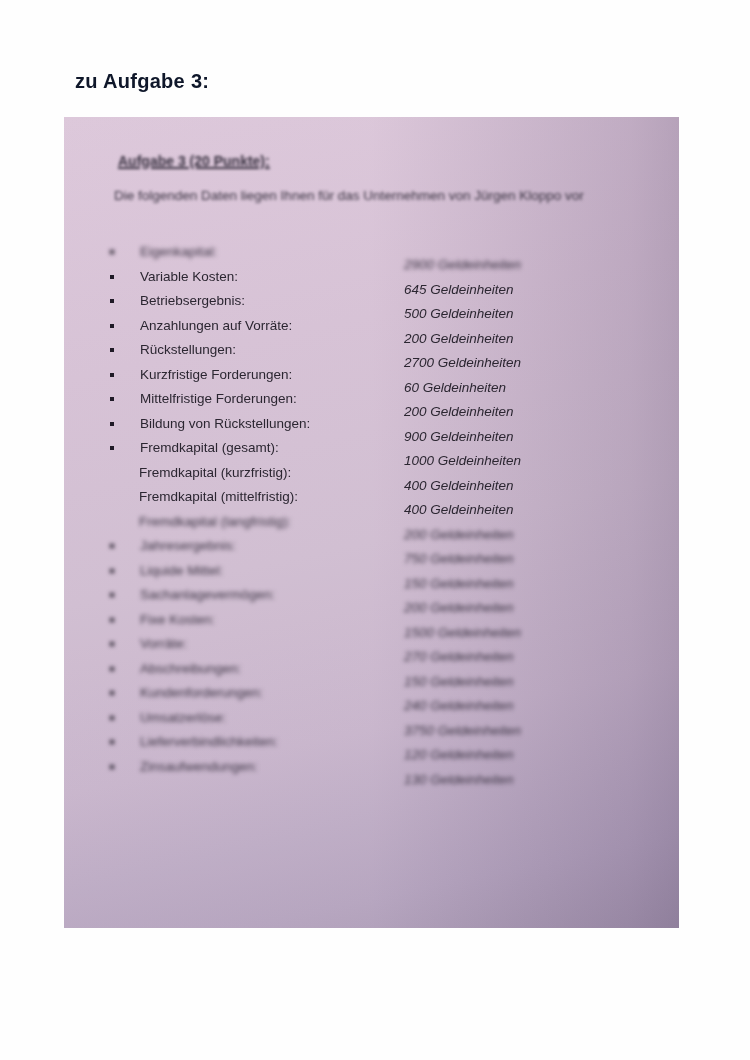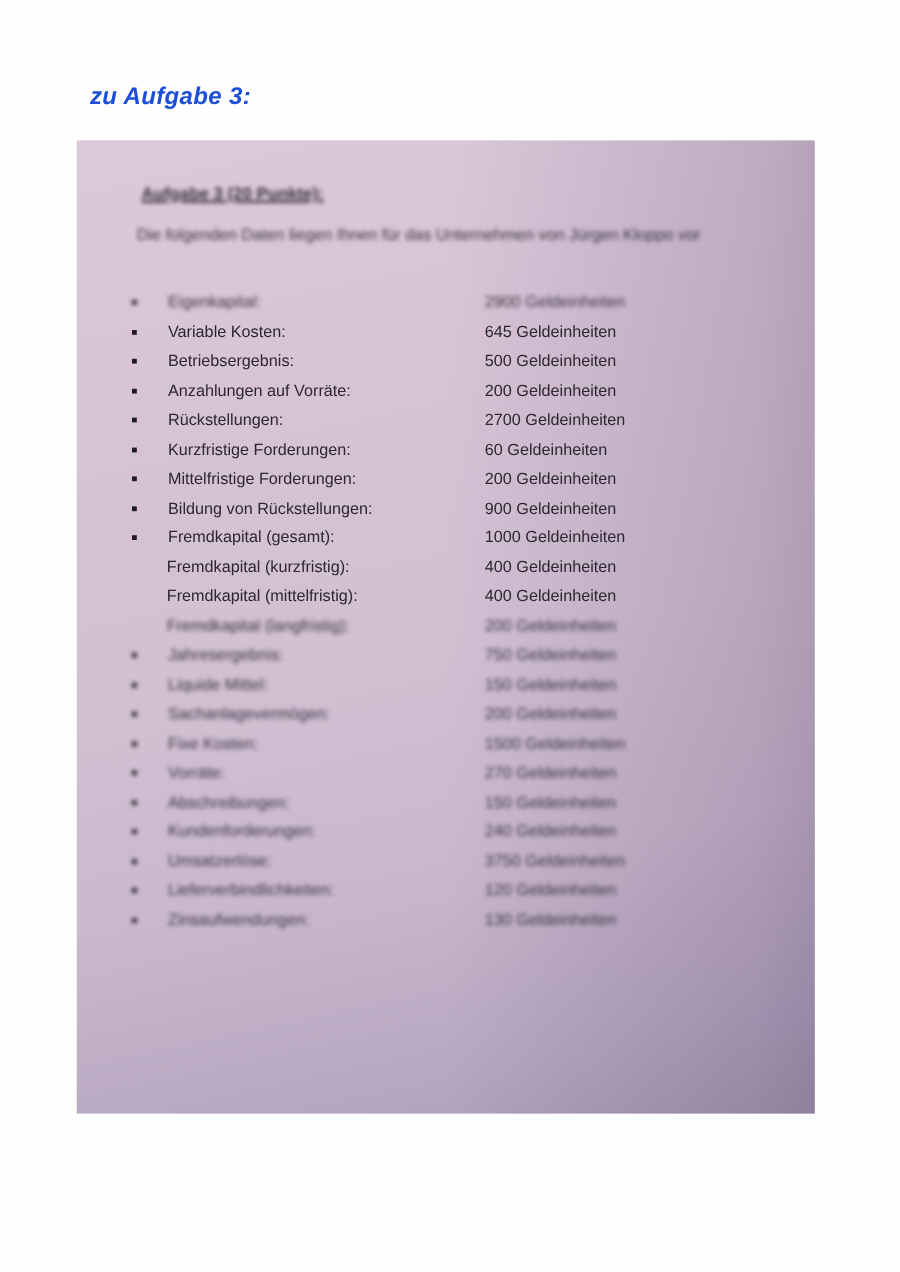--- a/index.html
+++ b/index.html
@@ -14,24 +14,23 @@
     height: 1060px;
     background: #fefefe;
     overflow: hidden;
   }
   .page-heading {
     position: absolute;
     left: 75px;
     top: 70px;
     font-size: 20px;
     font-weight: 800;
-    color: #1d4ed8;
+    color: #0f172a;
     letter-spacing: 0.3px;
     filter: blur(0.4px);
-    font-style: italic;
   }
   
   .photo {
     position: absolute;
     left: 64px;
     top: 117px;
     width: 615px;
     height: 811px;
     background:
       linear-gradient(to right, rgba(255,245,252,0.05) 50%, rgba(84,66,104,0.18) 92%, rgba(74,58,94,0.24) 100%),
@@ -91,22 +90,23 @@
     left: 76px;
     top: 1px;
     white-space: nowrap;
   }
   .row.indent .label {
     left: 75px;
   }
   .row .value {
     position: absolute;
     left: 340px;
-    top: 1px;
-    white-space: nowrap;
+    top: 14px;
+    white-space: nowrap;
+    font-style: italic;
   }
 </style>
 </head>
 <body>
 
 <div class="canvas">
 
   <div class="page-heading">zu Aufgabe 3:</div>
 
   <div class="photo">

